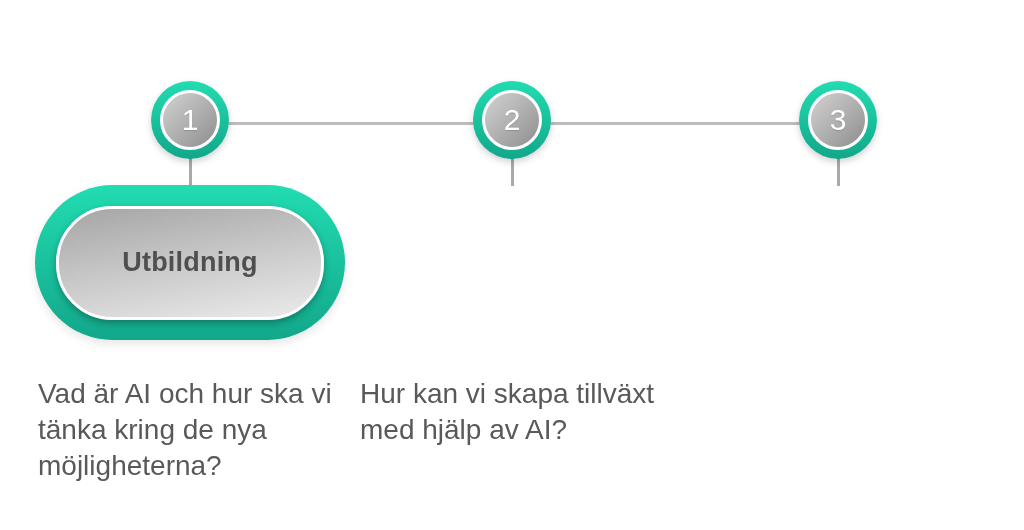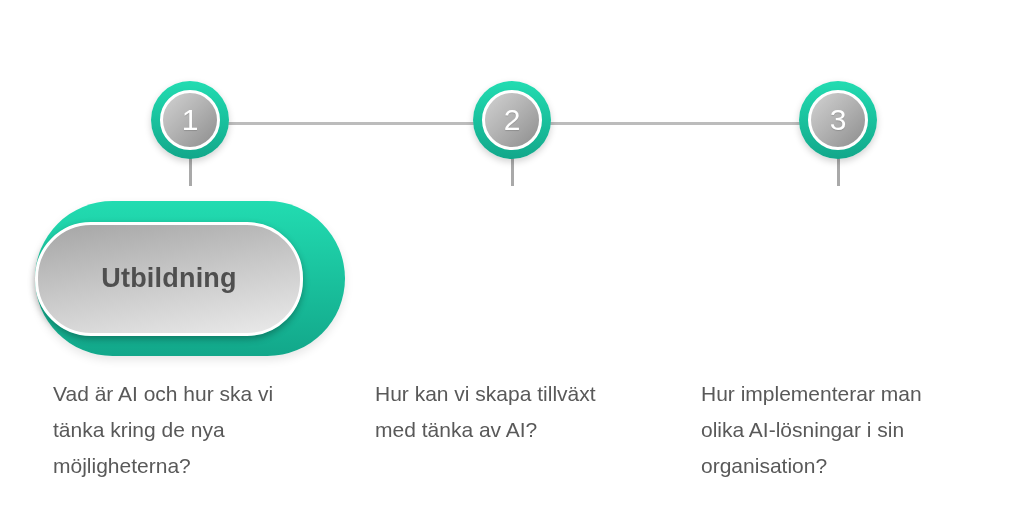--- a/index.html
+++ b/index.html
@@ -41,38 +41,38 @@
     position:absolute; left:calc(50% - 1.5px); top:158px; width:3px; height:28px;
     background:#a9a9a9; z-index:1;
   }
 
   
   .capsule {
     position:absolute; left:0; top:185px; width:310px; height:155px;
     border-radius:78px;
     background:linear-gradient(180deg, var(--teal-light,#24dcb2) 0%, var(--teal-dark,#11a78a) 100%);
     box-shadow:0 4px 10px rgba(0,0,0,0.10);
-    display:flex; align-items:center; z-index:2;margin-top:16px;
+    display:flex; align-items:center; justify-content:center; z-index:2;
   }
   .capsule-inner {
     width:262px; height:108px; border-radius:56px;
     border:3px solid #ffffff;
     background:linear-gradient(170deg, #a5a5a5 0%, #c9c9c9 50%, #ebebeb 100%);
     box-shadow:0 3px 7px rgba(0,0,0,0.30);
     display:flex; align-items:center; justify-content:center;
   }
   .capsule-title {
     font-size:27px; font-weight:bold; letter-spacing:0.2px;
     color:var(--title-gray,#4f4f4f);
   }
 
   
   .desc {
-    position:absolute; left:18px; top:376px; width:300px;
-    font-size:21px; line-height:36px; color:var(--text-gray,#595959);
+    position:absolute; left:3px; top:376px; width:300px;
+    font-size:28px; line-height:36px; color:var(--text-gray,#595959);
     white-space:pre-line;
   }
 </style>
 </head>
 <body>
 
 <div class="page">
 
   <div class="hline"></div>
 
@@ -94,28 +94,25 @@
   </div>
 
   <div class="step s2">
     <div class="node">
       <div class="node-inner">
         <span class="node-number">2</span>
       </div>
     </div>
     <div class="vline"></div>
     <div class="desc">Hur kan vi skapa tillväxt
-med tänka av AI?</div>
+med hjälp av AI?</div>
   </div>
 
   <div class="step s3">
     <div class="node">
       <div class="node-inner">
         <span class="node-number">3</span>
       </div>
     </div>
     <div class="vline"></div>
-    <div class="desc">Hur implementerar man
-olika AI-lösningar i sin
-organisation?</div>
   </div>
 
 </div>
 
 </body></html>

